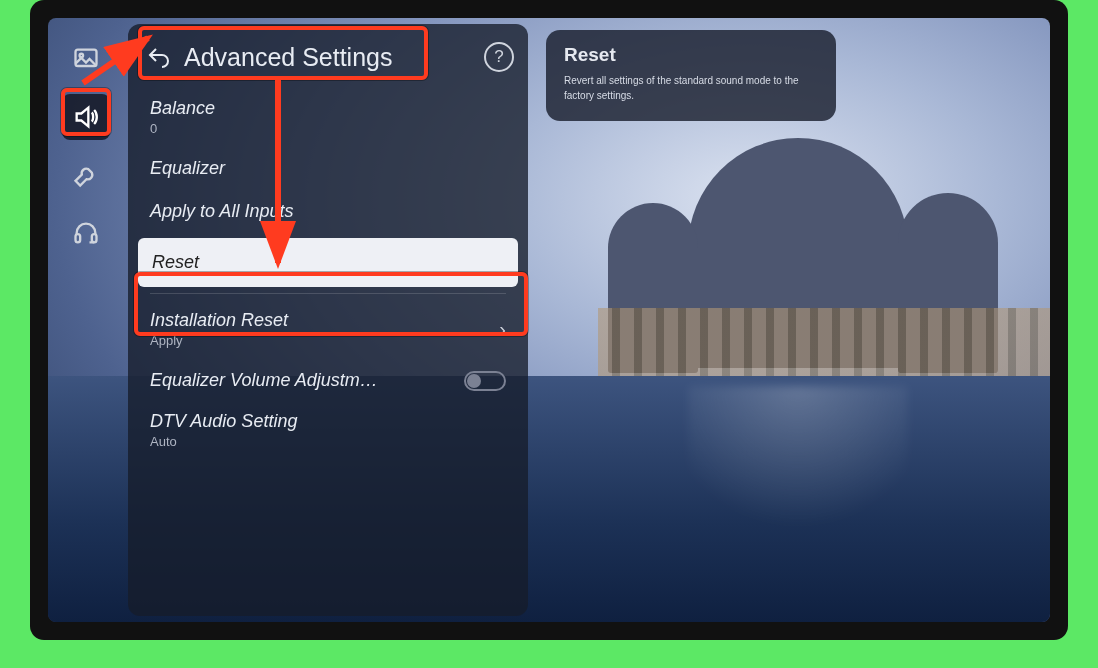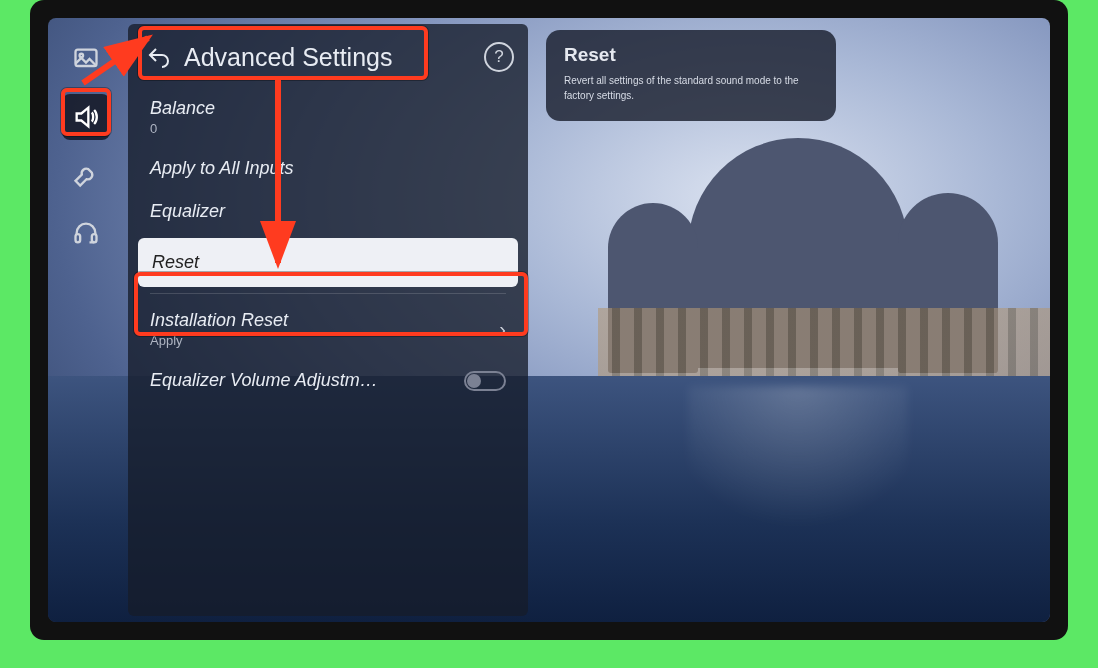--- a/index.html
+++ b/index.html
@@ -81,21 +81,21 @@
   }
   .sidebar svg { width: 28px; height: 28px; stroke: currentColor; fill: none; stroke-width: 2; }
 
   
   .panel {
     position: absolute;
     left: 80px; top: 6px;
     width: 400px;
     bottom: 6px;
     background: rgba(22,28,42,.78);
-    border-radius: 6px;
+    border-radius: 12px;
     padding: 10px 0 0 0;
     color: #e8ecf3;
     overflow: hidden;
   }
   .panel-header {
     display: flex; align-items: center;
     padding: 6px 14px 14px 14px;
   }
   .back-btn {
     width: 34px; height: 34px;
@@ -253,25 +253,25 @@
       </div>
 
       <div class="mitem twoline">
         <div>
           <span class="label">Balance</span>
           <span class="sub">0</span>
         </div>
       </div>
 
       <div class="mitem">
+        <span class="label">Equalizer</span>
+      </div>
+
+      <div class="mitem">
         <span class="label">Apply to All Inputs</span>
-      </div>
-
-      <div class="mitem">
-        <span class="label">Equalizer</span>
       </div>
 
       <div class="mitem focus">
         <span class="label">Reset</span>
       </div>
 
       <div class="divider"></div>
 
       <div class="mitem twoline">
         <div>
@@ -281,20 +281,26 @@
         <span class="chev">›</span>
       </div>
 
       <div class="mitem">
         <span class="label">Equalizer Volume Adjustm…</span>
         <div class="toggle">
           <div class="knob"></div>
         </div>
       </div>
 
+      <div class="mitem twoline">
+        <div>
+          <span class="label">DTV Audio Setting</span>
+          <span class="sub">Auto</span>
+        </div>
+      </div>
     </div>
 
     <div class="tip">
       <h3>Reset</h3>
       <p>Revert all settings of the standard sound mode to the factory settings.</p>
     </div>
 
     <div class="hl box-sound"></div>
     <div class="hl box-title"></div>
     <div class="hl box-reset"></div>

